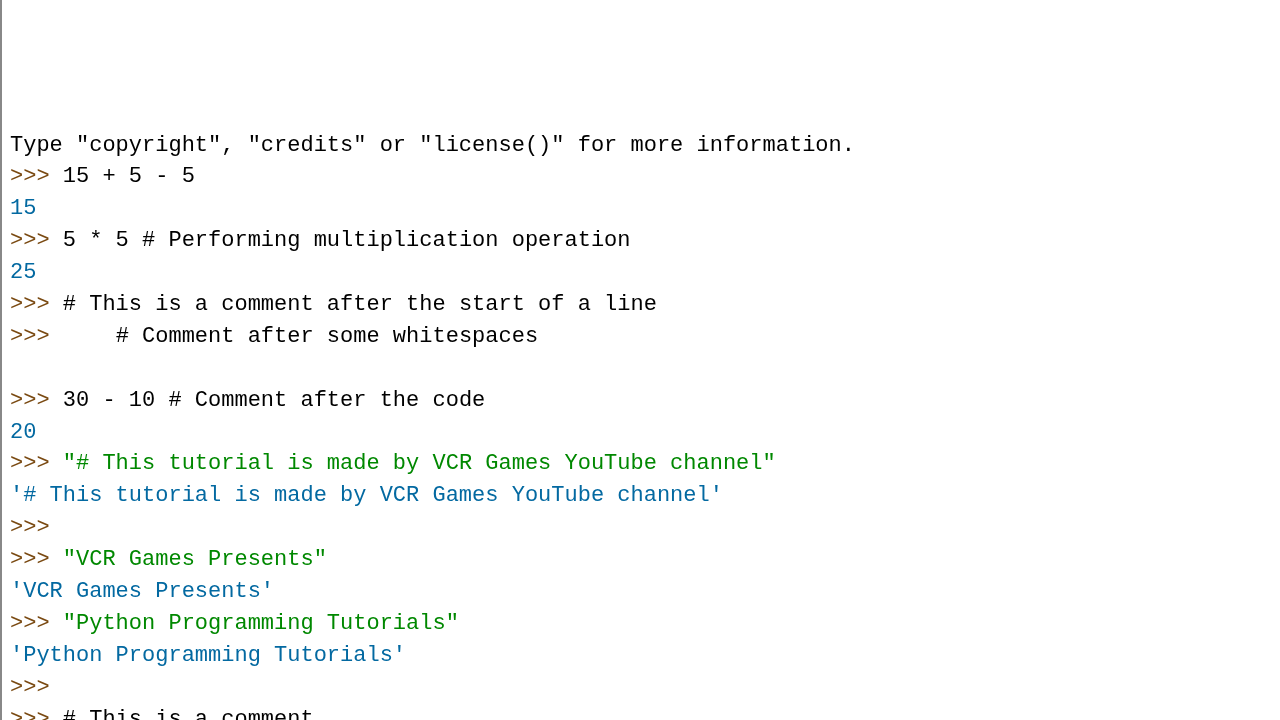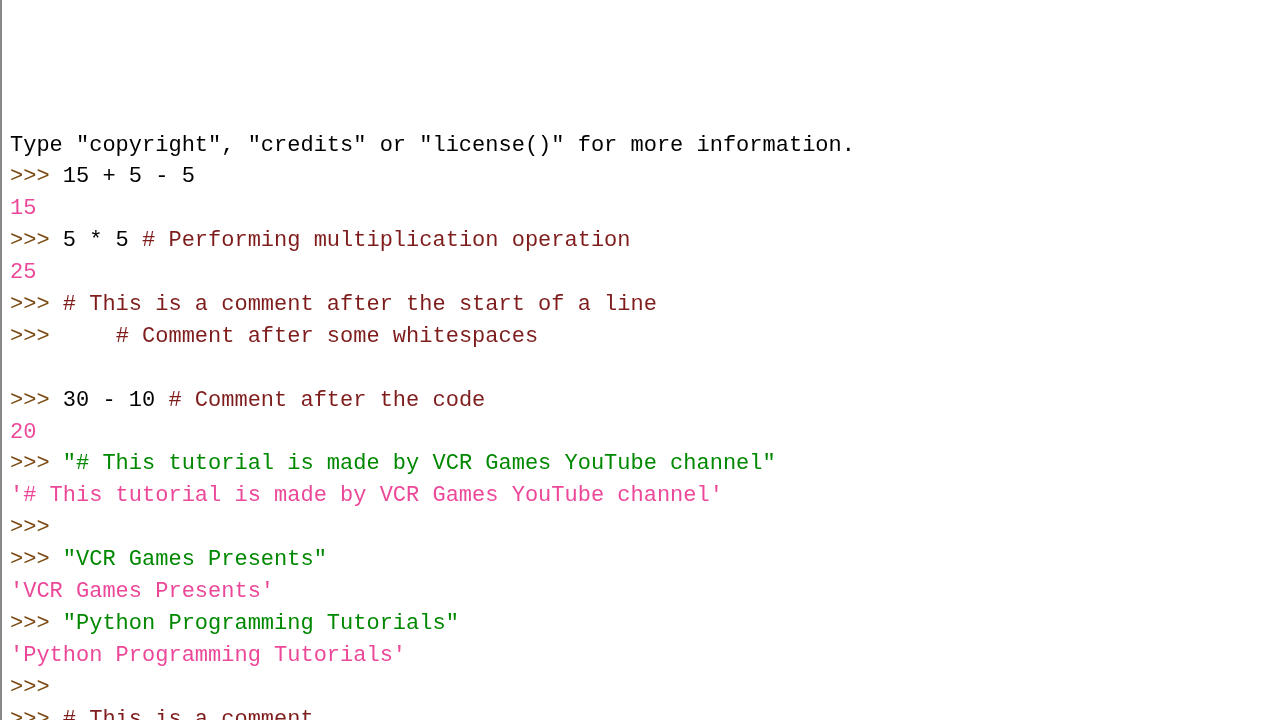--- a/index.html
+++ b/index.html
@@ -10,23 +10,23 @@
     background: #ffffff;
     color: #000000;
     white-space: pre;
     padding: 2px 0 0 8px;
     overflow: hidden;
     border-left: 2px solid #888;
   }
   .line { display: block; }
   .prompt { color: #7a4a12; }
   .code { color: #000000; }
-  .comment { color: #7f1d1d; }
+  .comment { color: #000000; }
   .string { color: #008800; }
-  .output { color: #ec4899; font-family: Liberation Mono, monospace; }
+  .output { color: #0369a1; font-family: Liberation Mono, monospace; }
 </style>
 </head>
 <body>
 
 
 
 <div id="terminal"><div class="line"><span class="code">Type "copyright", "credits" or "license()" for more information.</span></div><div class="line"><span class="prompt">&gt;&gt;&gt; </span><span class="code">15 + 5 - 5</span></div><div class="line"><span class="output">15</span></div><div class="line"><span class="prompt">&gt;&gt;&gt; </span><span class="code">5 * 5 </span><span class="comment"># Performing multiplication operation</span></div><div class="line"><span class="output">25</span></div><div class="line"><span class="prompt">&gt;&gt;&gt; </span><span class="comment"># This is a comment after the start of a line</span></div><div class="line"><span class="prompt">&gt;&gt;&gt;     </span><span class="comment"># Comment after some whitespaces</span></div><div class="line"><span class="code"> </span></div><div class="line"><span class="prompt">&gt;&gt;&gt; </span><span class="code">30 - 10 </span><span class="comment"># Comment after the code</span></div><div class="line"><span class="output">20</span></div><div class="line"><span class="prompt">&gt;&gt;&gt; </span><span class="string">"# This tutorial is made by VCR Games YouTube channel"</span></div><div class="line"><span class="output">'# This tutorial is made by VCR Games YouTube channel'</span></div><div class="line"><span class="prompt">&gt;&gt;&gt; </span></div><div class="line"><span class="prompt">&gt;&gt;&gt; </span><span class="string">"VCR Games Presents"</span></div><div class="line"><span class="output">'VCR Games Presents'</span></div><div class="line"><span class="prompt">&gt;&gt;&gt; </span><span class="string">"Python Programming Tutorials"</span></div><div class="line"><span class="output">'Python Programming Tutorials'</span></div><div class="line"><span class="prompt">&gt;&gt;&gt; </span></div><div class="line"><span class="prompt">&gt;&gt;&gt; </span><span class="comment"># This is a comment</span></div></div>
 
 
 

